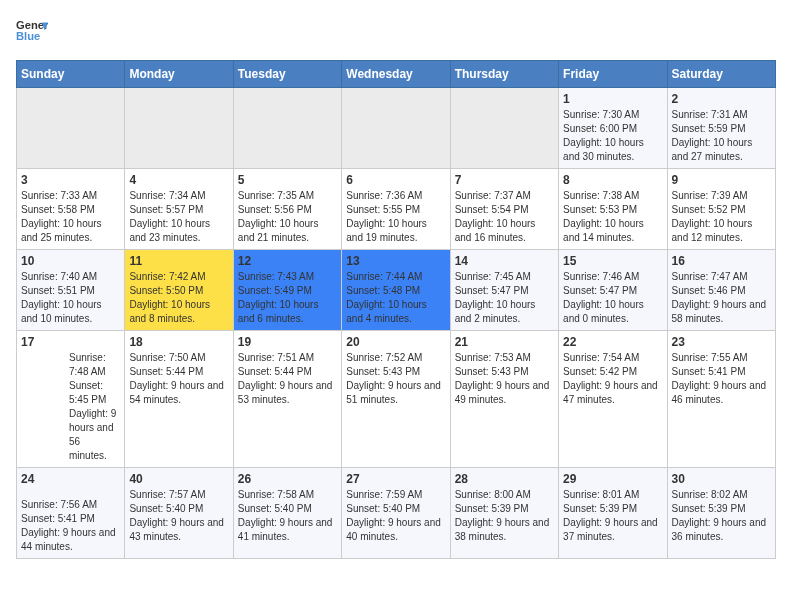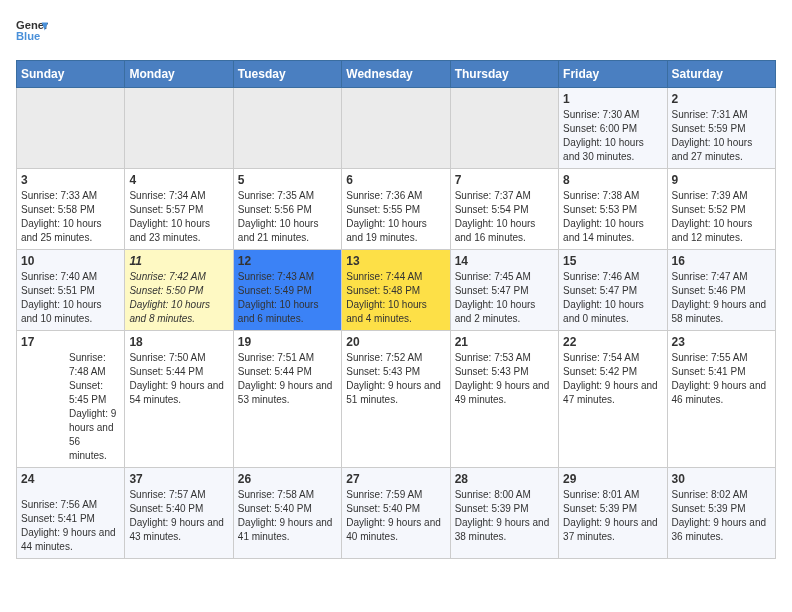--- a/index.html
+++ b/index.html
@@ -178,33 +178,33 @@
 Daylight: 10 hours and 12 minutes.</div>
         </td>
       </tr>
       <tr>
         <td style="background: rgb(245, 247, 252);">
           <span class="day-num">10</span>
           <div class="day-info" style="white-space: pre-line;">Sunrise: 7:40 AM
 Sunset: 5:51 PM
 Daylight: 10 hours and 10 minutes.</div>
         </td>
-        <td style="background: #fef9c3; font-style: italic;">
+        <td style="background: #fde047;">
           <span class="day-num">11</span>
           <div class="day-info" style="white-space: pre-line;">Sunrise: 7:42 AM
 Sunset: 5:50 PM
 Daylight: 10 hours and 8 minutes.</div>
         </td>
         <td style="background: #3b82f6;">
           <span class="day-num">12</span>
           <div class="day-info" style="white-space: pre-line;">Sunrise: 7:43 AM
 Sunset: 5:49 PM
 Daylight: 10 hours and 6 minutes.</div>
         </td>
-        <td style="background: #fde047; margin-left: 9px;">
+        <td style="background: #3b82f6; margin-left: 9px;">
           <span class="day-num">13</span>
           <div class="day-info" style="white-space: pre-line;">Sunrise: 7:44 AM
 Sunset: 5:48 PM
 Daylight: 10 hours and 4 minutes.</div>
         </td>
         <td style="background: rgb(245, 247, 252);">
           <span class="day-num">14</span>
           <div class="day-info" style="white-space: pre-line;">Sunrise: 7:45 AM
 Sunset: 5:47 PM
 Daylight: 10 hours and 2 minutes.</div>
@@ -267,21 +267,21 @@
         </td>
       </tr>
       <tr>
         <td style="background: rgb(245, 247, 252);">
           <span class="day-num">24</span>
           <div class="day-info" style="white-space: pre-line; margin-top: 12px;">Sunrise: 7:56 AM
 Sunset: 5:41 PM
 Daylight: 9 hours and 44 minutes.</div>
         </td>
         <td style="background: rgb(245, 247, 252);">
-          <span class="day-num">37</span>
+          <span class="day-num">40</span>
           <div class="day-info" style="white-space: pre-line;">Sunrise: 7:57 AM
 Sunset: 5:40 PM
 Daylight: 9 hours and 43 minutes.</div>
         </td>
         <td style="background: rgb(245, 247, 252);">
           <span class="day-num">26</span>
           <div class="day-info" style="white-space: pre-line;">Sunrise: 7:58 AM
 Sunset: 5:40 PM
 Daylight: 9 hours and 41 minutes.</div>
         </td>

